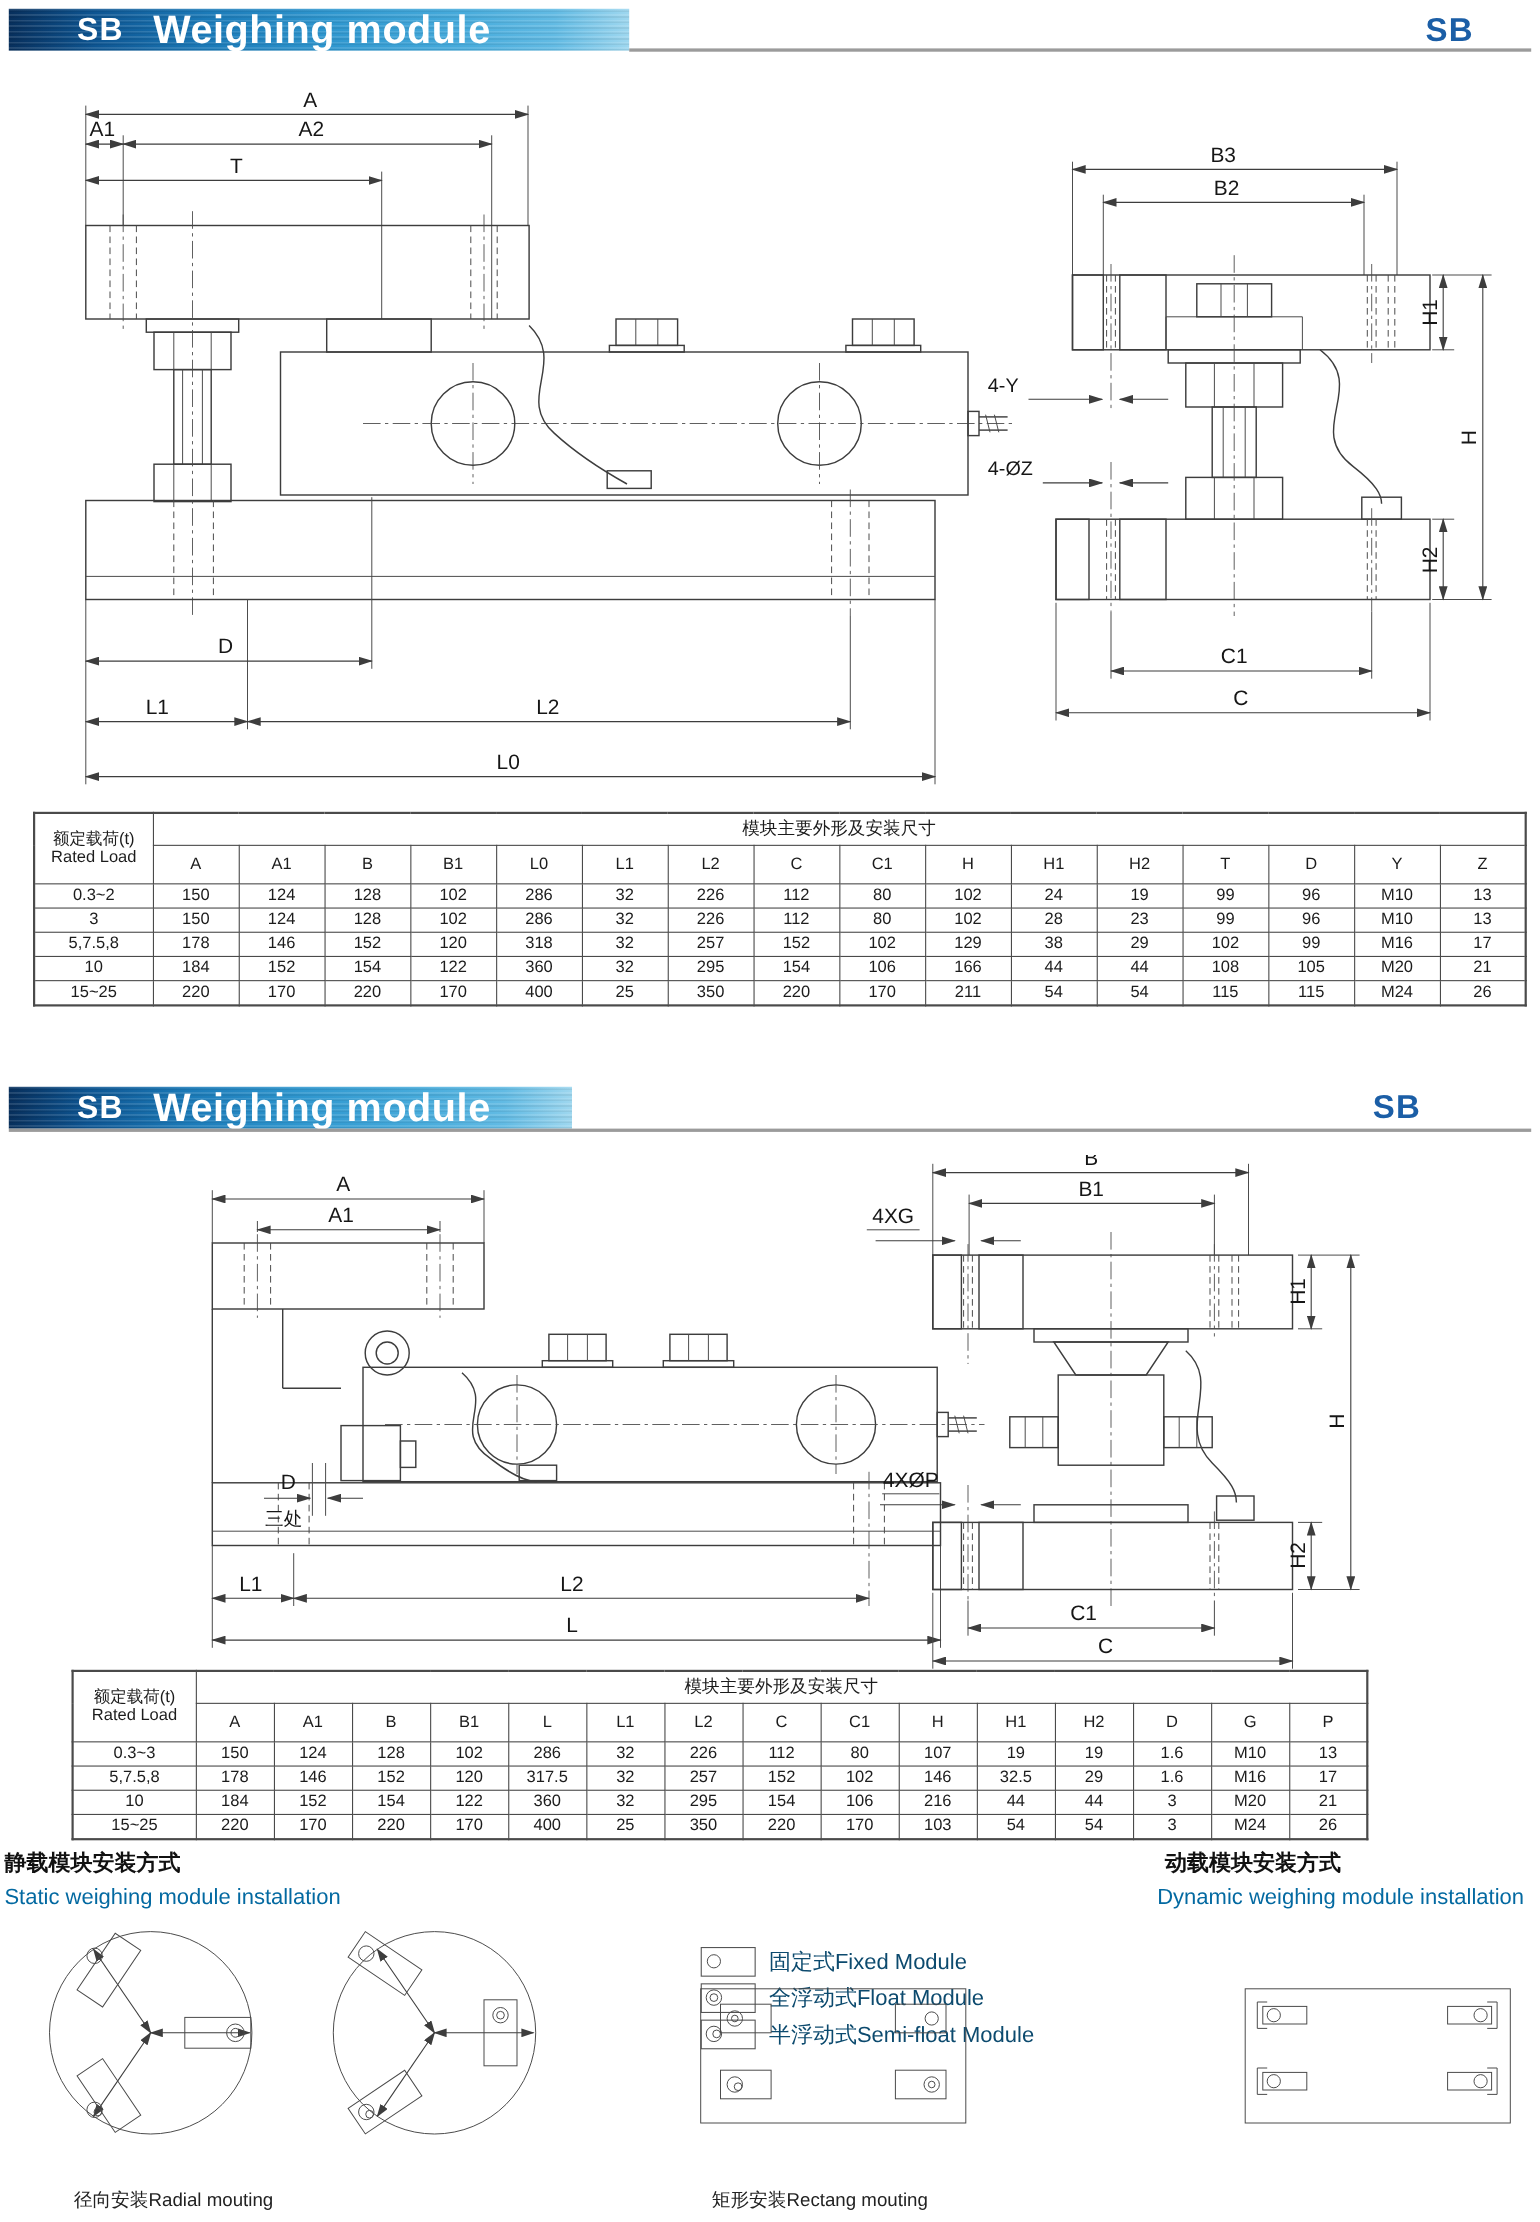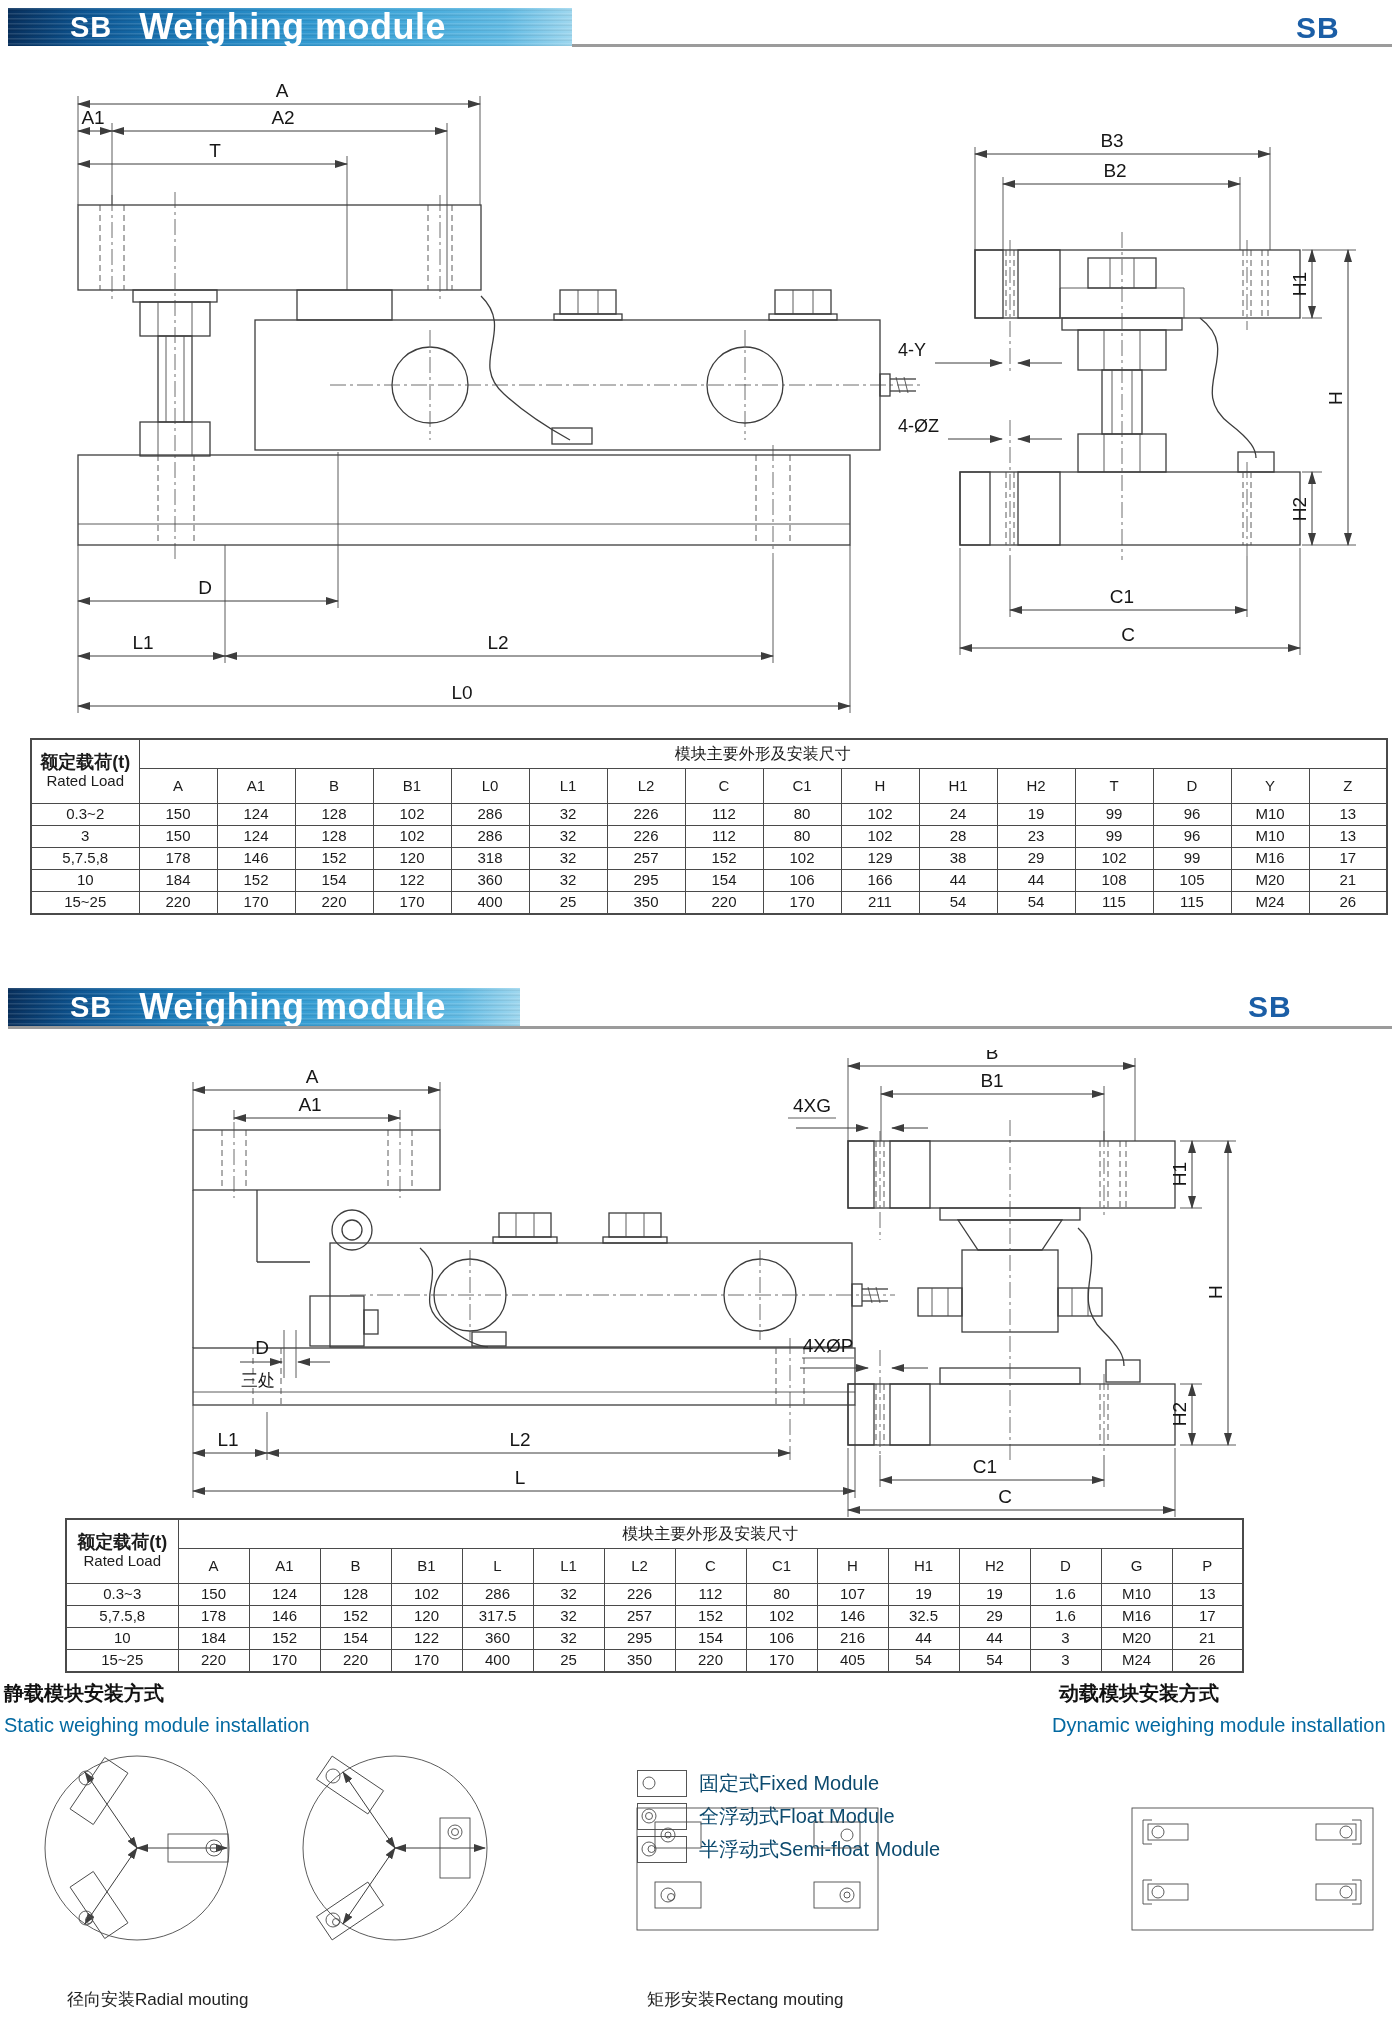--- a/index.html
+++ b/index.html
@@ -15,21 +15,21 @@
   .corner-sb{position:absolute;color:#1b5ea6;font-weight:bold;font-size:30px;letter-spacing:1px;}
   .rule{position:absolute;height:3px;background:#9b9b9b;}
   
   table.spec{position:absolute;border-collapse:collapse;table-layout:fixed;
              border:2px solid #4a4a4a;background:#fff;}
   table.spec td{border:1px solid #4a4a4a;text-align:center;vertical-align:middle;
                 font-size:15px;padding:0;line-height:1.1;}
   table.spec .span-h{font-size:16px;height:28px;}
   table.spec .cols-r td{height:34px;font-size:15px;}
   table.spec .corner{font-size:15px;}
-  table.spec .corner .cn{font-size:18px;font-weight:bold;}
+  table.spec .corner .cn{font-size:15px;}
   table.spec .corner .en{font-size:15px;}
   table.spec tr.data td{height:21px;}
   
   svg.draw{position:absolute;}
   .ln{stroke:#3d3d3d;stroke-width:1.3;fill:none;}
   .thin{stroke:#4a4a4a;stroke-width:0.9;fill:none;}
   .dash{stroke:#4a4a4a;stroke-width:0.9;fill:none;stroke-dasharray:6 4;}
   .cl{stroke:#4a4a4a;stroke-width:0.8;fill:none;stroke-dasharray:16 4 3 4;}
   .dim{stroke:#3d3d3d;stroke-width:1;fill:none;}
   .dl{font-family:"Liberation Sans",sans-serif;font-size:19px;fill:#161616;text-anchor:middle;}
@@ -662,21 +662,21 @@
           <td>15~25</td>
           <td>220</td>
           <td>170</td>
           <td>220</td>
           <td>170</td>
           <td>400</td>
           <td>25</td>
           <td>350</td>
           <td>220</td>
           <td>170</td>
-          <td>405</td>
+          <td>103</td>
           <td>54</td>
           <td>54</td>
           <td>3</td>
           <td>M24</td>
           <td>26</td>
         </tr>
   </tbody>
     </table>
 
   <div class="ftitle-cn" style="left:4px;top:1680px;">静载模块安装方式</div>

